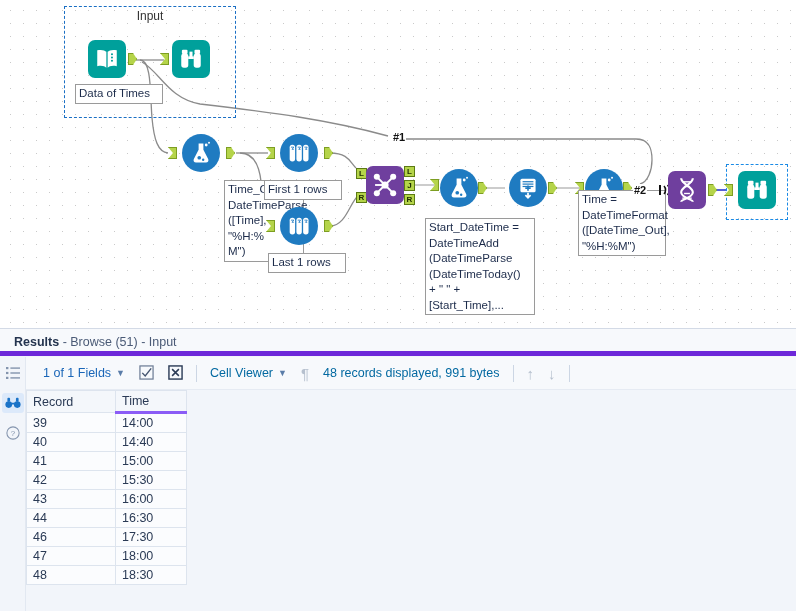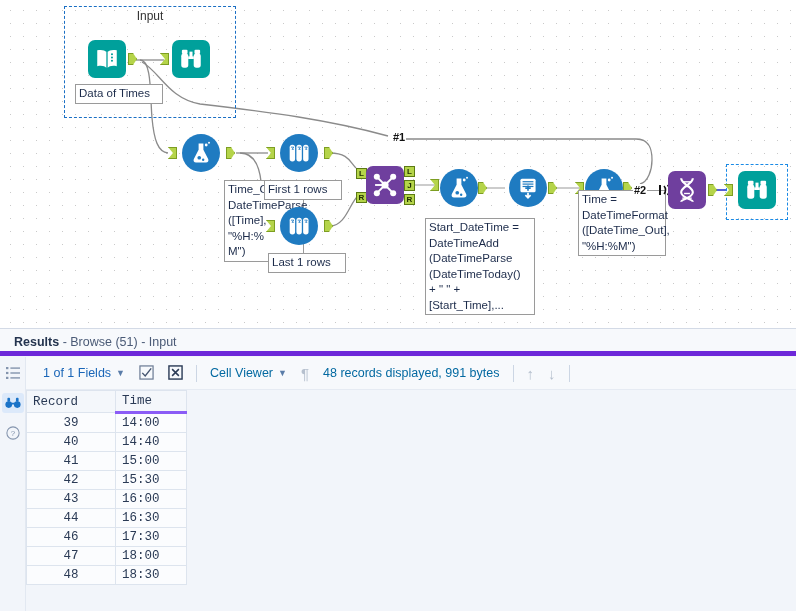--- a/index.html
+++ b/index.html
@@ -138,40 +138,40 @@
   }
   .tb-item { display: flex; align-items: center; gap: 5px; padding: 0 7px; }
   .tb-link { color: #1a66b8; }
   .caret { font-size: 9px; color: #5a7ca8; }
   .tb-sep { width: 1px; height: 17px; background: #ccd6e4; margin: 0 6px; }
   .tb-icon { color: #44546f; font-size: 13px; line-height: 1; }
   .tb-icon.muted { color: #b6c0ce; font-size: 15px; }
   .tb-text { color: #0369a1; }
 
   
-  #grid { position: absolute; top: 33px; left: 0; right: 0; bottom: 0; background: #f2f5fa; overflow: hidden; font-family: Liberation Mono, monospace; }
+  #grid { position: absolute; top: 33px; left: 0; right: 0; bottom: 0; background: #f2f5fa; overflow: hidden; }
   table.datagrid { border-collapse: collapse; font-size: 12.5px; }
   table.datagrid th {
     background: #f4f7fb;
     color: #2a3a55;
     font-weight: normal;
     text-align: left;
     padding: 3px 6px;
     border: 1px solid #dde4ee;
     height: 21px;
   }
   table.datagrid th.col-time { border-bottom: 3px solid #8b5cf6; }
   table.datagrid td {
     background: #fbfcfe;
     color: #2a3a55;
     padding: 2px 6px;
     border: 1px solid #dde4ee;
     height: 18px;
   }
-  td.c-record { width: 89px; text-align: center; }
+  td.c-record { width: 89px; text-align: left; }
   td.c-time { width: 71px; text-align: left; }
   th.col-record { width: 89px; }
   th.col-time { width: 71px; }
 </style>
 </head>
 <body>
 
 <div id="app">
 
   <div id="canvas">

